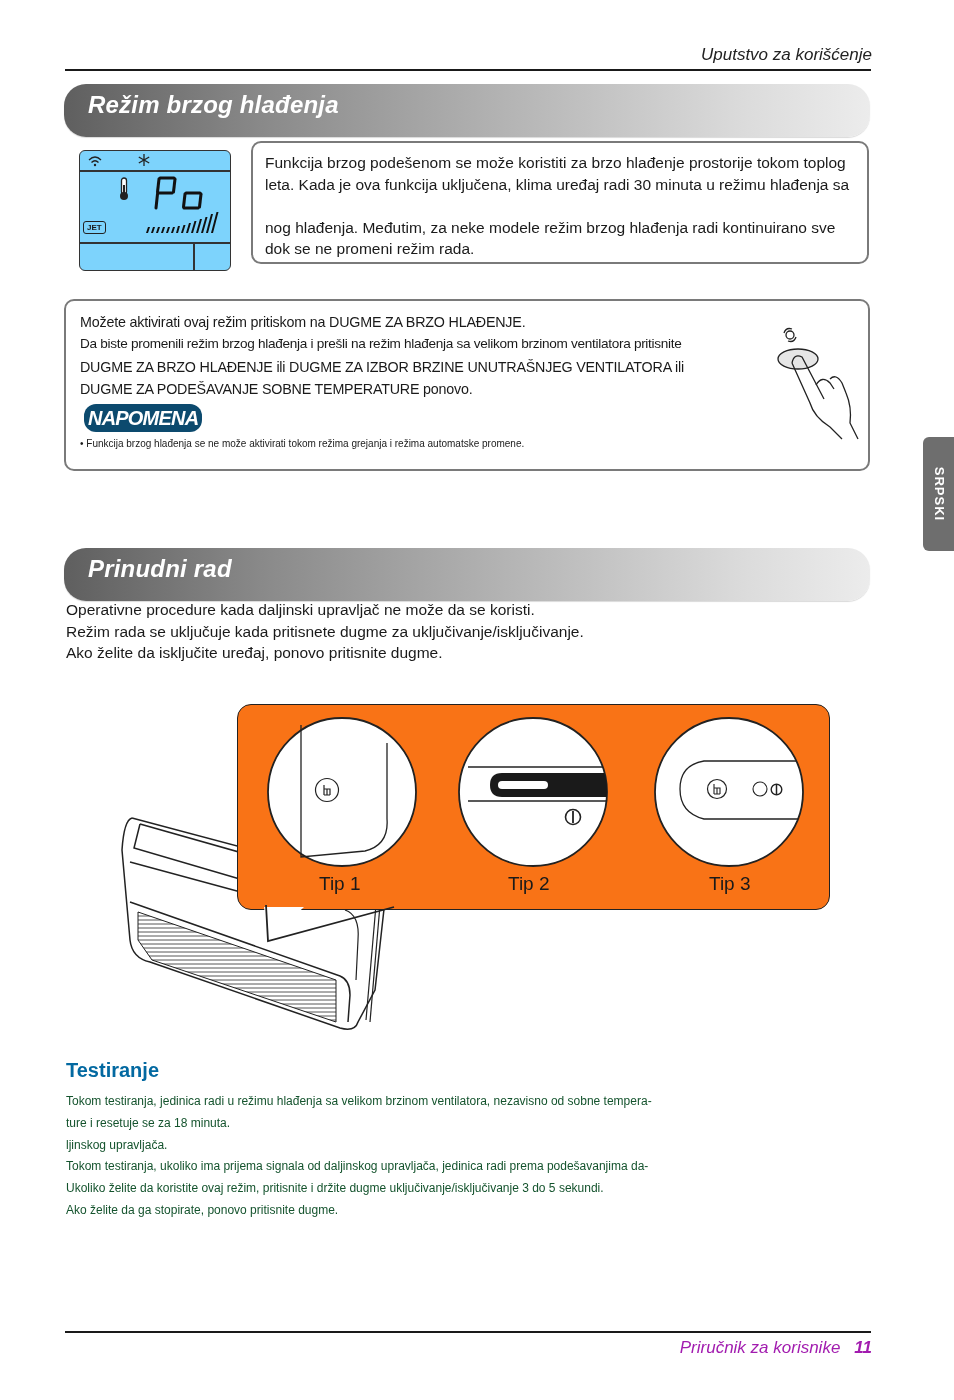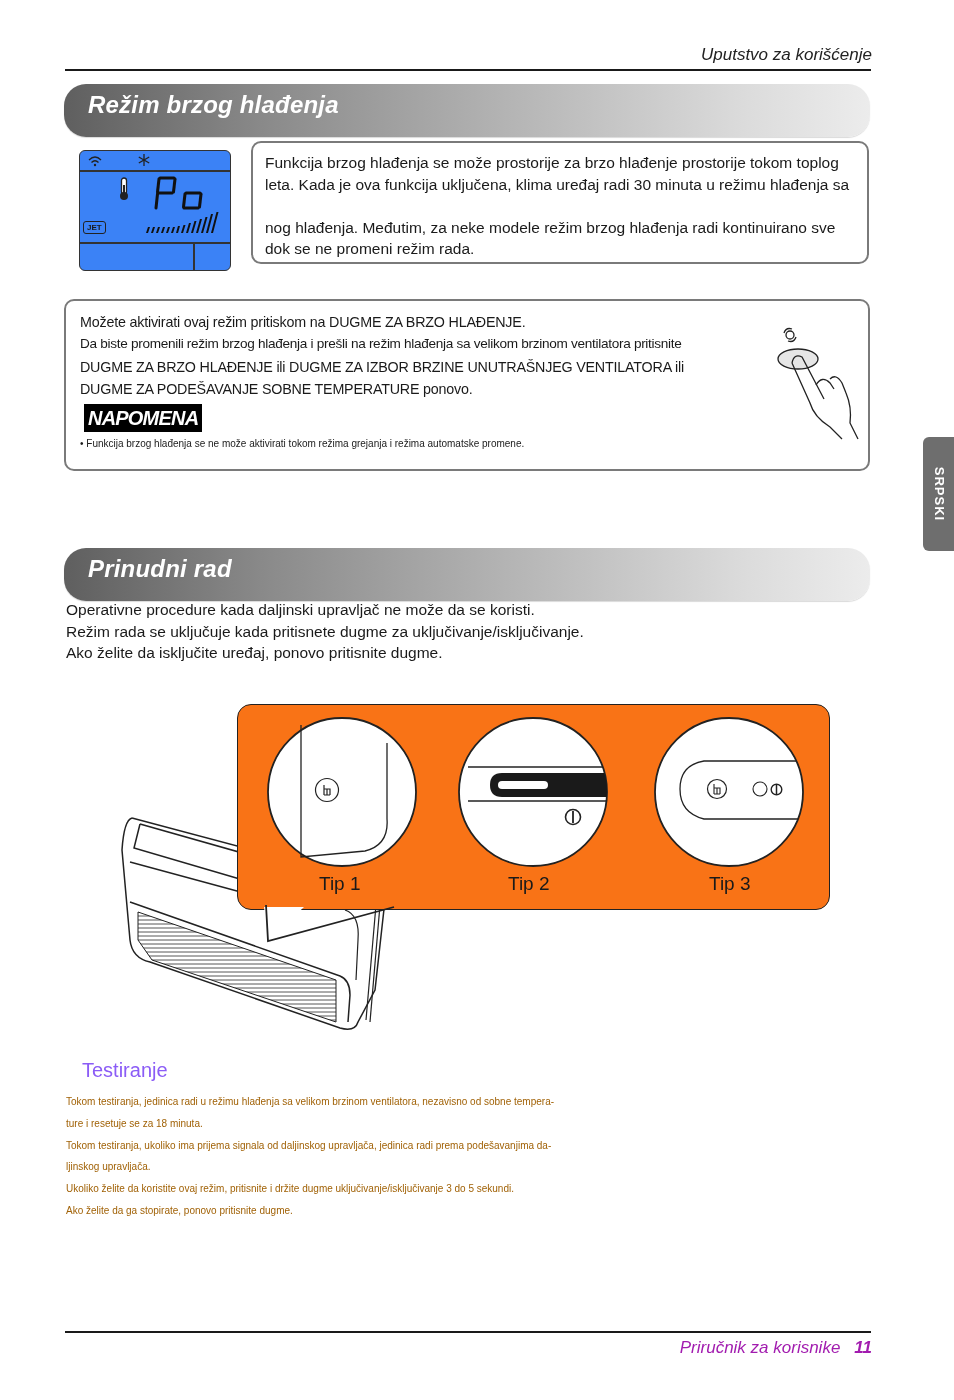--- a/index.html
+++ b/index.html
@@ -10,46 +10,46 @@
   .header-title { right: 82px; top: 45px; font-size: 17px; font-style: italic; color: #222; }
   .header-rule { left: 65px; top: 69px; width: 806px; height: 2px; background: #1a1a1a; }
 
   .section-bar { left: 64px; width: 806px; height: 53px; border-radius: 22px;
      background: linear-gradient(90deg, #5f5f5f 0%, #8a8a8a 25%, #b4b4b4 55%, #dcdcdc 85%, #ececec 100%);
      box-shadow: 0 1px 1px rgba(0,0,0,0.15); }
   .section-bar span { position: absolute; left: 24px; top: 7px; color: #fff; font-size: 24px;
      font-weight: bold; font-style: italic; letter-spacing: 0.2px; }
 
   
-  .lcd { left: 79px; top: 150px; width: 150px; height: 119px; border: 1.5px solid #333; border-radius: 6px; background: #3b82f6; }
+  .lcd { left: 79px; top: 150px; width: 150px; height: 119px; border: 1.5px solid #333; border-radius: 6px; background: #7dd3fc; }
   .lcd .topline { position:absolute; left:0; right:0; top: 19px; height: 1.5px; background:#333; }
   .lcd .botline { position:absolute; left:0; right:0; top: 91px; height: 1.5px; background:#333; }
   .lcd .vline { position:absolute; left:113px; top: 92px; width:1.5px; bottom:0; background:#333; }
   .lcd .jet { position:absolute; left:3px; top:70px; border:1.3px solid #222; border-radius:3px; font-size:8px; font-weight:bold; padding:0 3px; line-height:11px; }
 
   .info-box { left: 251px; top: 141px; width: 614px; height: 119px; border: 2.5px solid #7a7a7a; border-radius: 10px; }
   .info-box p { margin: 0; position:absolute; left: 12px; top: 9px; right: 8px; font-size: 15.5px; line-height: 21.6px; color:#1a1a1a; }
 
   .note-box { left: 64px; top: 299px; width: 802px; height: 168px; border: 2.5px solid #7a7a7a; border-radius: 10px; }
   .note-box .lines { position:absolute; left:14px; top: 10px; font-size: 14.3px; line-height: 22.3px; color:#1a1a1a; letter-spacing:-0.2px; }
-  .note-box .badge { position:absolute; left: 18px; top: 103px; background:#000000; color:#fff;
-     font-weight:bold; font-style:italic; font-size: 20px; padding: 1px 4px; border-radius: 0; letter-spacing:-0.8px; line-height:26px; }
+  .note-box .badge { position:absolute; left: 18px; top: 103px; background:#0c4a6e; color:#fff;
+     font-weight:bold; font-style:italic; font-size: 20px; padding: 1px 4px; border-radius: 12px; letter-spacing:-0.8px; line-height:26px; }
   .note-box .bullet { position:absolute; left: 14px; top: 137px; font-size: 10px; color:#1a1a1a; }
 
   .side-tab { left: 923px; top: 437px; width: 31px; height: 114px; background: #6e6e6e; border-radius: 6px 0 0 6px; }
   .side-tab span { position:absolute; left: 50%; top: 50%; transform: translate(-50%,-50%) rotate(90deg);
      color:#fff; font-weight:bold; font-size: 13px; letter-spacing: 1px; white-space:nowrap; }
 
   .intro { left: 66px; top: 599px; font-size: 15.5px; line-height: 21.7px; color:#1a1a1a; }
 
   .tips-box { left: 237px; top: 704px; width: 591px; height: 204px; border: 1.8px solid #222; border-radius: 14px; background:#f97316; }
   .tip-label { font-size: 19px; color:#1a1a1a; }
 
-  .test-title { left: 66px; top: 1059px; font-size: 20px; font-weight:normal; color:#8b5cf6;margin-left:16px; }
-  .test-body { left: 66px; top: 1091px; width: 800px; font-size: 10px; line-height: 21.8px; color:#a16207; }
+  .test-title { left: 66px; top: 1059px; font-size: 20px; font-weight:bold; color:#0369a1; }
+  .test-body { left: 66px; top: 1091px; width: 800px; font-size: 12px; line-height: 21.8px; color:#14532d; }
   .test-body div { white-space: nowrap; }
 
   .footer-rule { left: 65px; top: 1331px; width: 806px; height: 1.5px; background:#1a1a1a; }
   .footer-text { right: 82px; top: 1338px; font-size: 17px; font-style: italic; color:#a21caf; }
   .footer-text b { font-style: italic; margin-left: 14px; }
 </style>
 </head>
 <body>
 
 <div class="abs header-title">Uputstvo za korišćenje</div>
@@ -111,21 +111,21 @@
       <polygon points="62,22 67,3 69,3 64,22"></polygon>
       <polygon points="67,22 72.5,1 74.5,1 69,22"></polygon>
     </g>
   </svg>
   <div class="botline"></div>
   <div class="vline"></div>
 </div>
 
 <div class="abs info-box">
   <p>
-    <span>Funkcija brzog hlađenja se može prostorije za brzo hlađenje prostorije tokom toplog</span><br>
+    <span>Funkcija brzog podešenom se može koristiti za brzo hlađenje prostorije tokom toplog</span><br>
     <span>leta. Kada je ova funkcija uključena, klima uređaj radi 30 minuta u režimu hlađenja sa</span><br>
     <br>
     <span>nog hlađenja. Međutim, za neke modele režim brzog hlađenja radi kontinuirano sve</span><br>
     <span>dok se ne promeni režim rada.</span>
   </p>
 </div>
 
 <div class="abs note-box">
   <div class="lines">
     <div>Možete aktivirati ovaj režim pritiskom na DUGME ZA BRZO HLAĐENJE.</div>
@@ -244,22 +244,22 @@
     <circle cx="6.5" cy="6.5" r="5.3" fill="#fff" stroke="#222" stroke-width="1.4"></circle>
     <line x1="6.5" y1="2" x2="6.5" y2="11" stroke="#222" stroke-width="1.5"></line>
   </svg>
   <div class="abs tip-label" style="left:471px;top:168px">Tip 3</div>
 </div>
 
 <div class="abs test-title">Testiranje</div>
 <div class="abs test-body">
   <div>Tokom testiranja, jedinica radi u režimu hlađenja sa velikom brzinom ventilatora, nezavisno od sobne tempera-</div>
   <div>ture i resetuje se za 18 minuta.</div>
+  <div>ljinskog upravljača.</div>
   <div>Tokom testiranja, ukoliko ima prijema signala od daljinskog upravljača, jedinica radi prema podešavanjima da-</div>
-  <div>ljinskog upravljača.</div>
   <div>Ukoliko želite da koristite ovaj režim, pritisnite i držite dugme uključivanje/isključivanje 3 do 5 sekundi.</div>
   <div>Ako želite da ga stopirate, ponovo pritisnite dugme.</div>
 </div>
 
 <div class="abs footer-rule"></div>
 <div class="abs footer-text">
   <span>Priručnik za korisnike</span><b>11</b>
 </div>
 
 </body></html>

